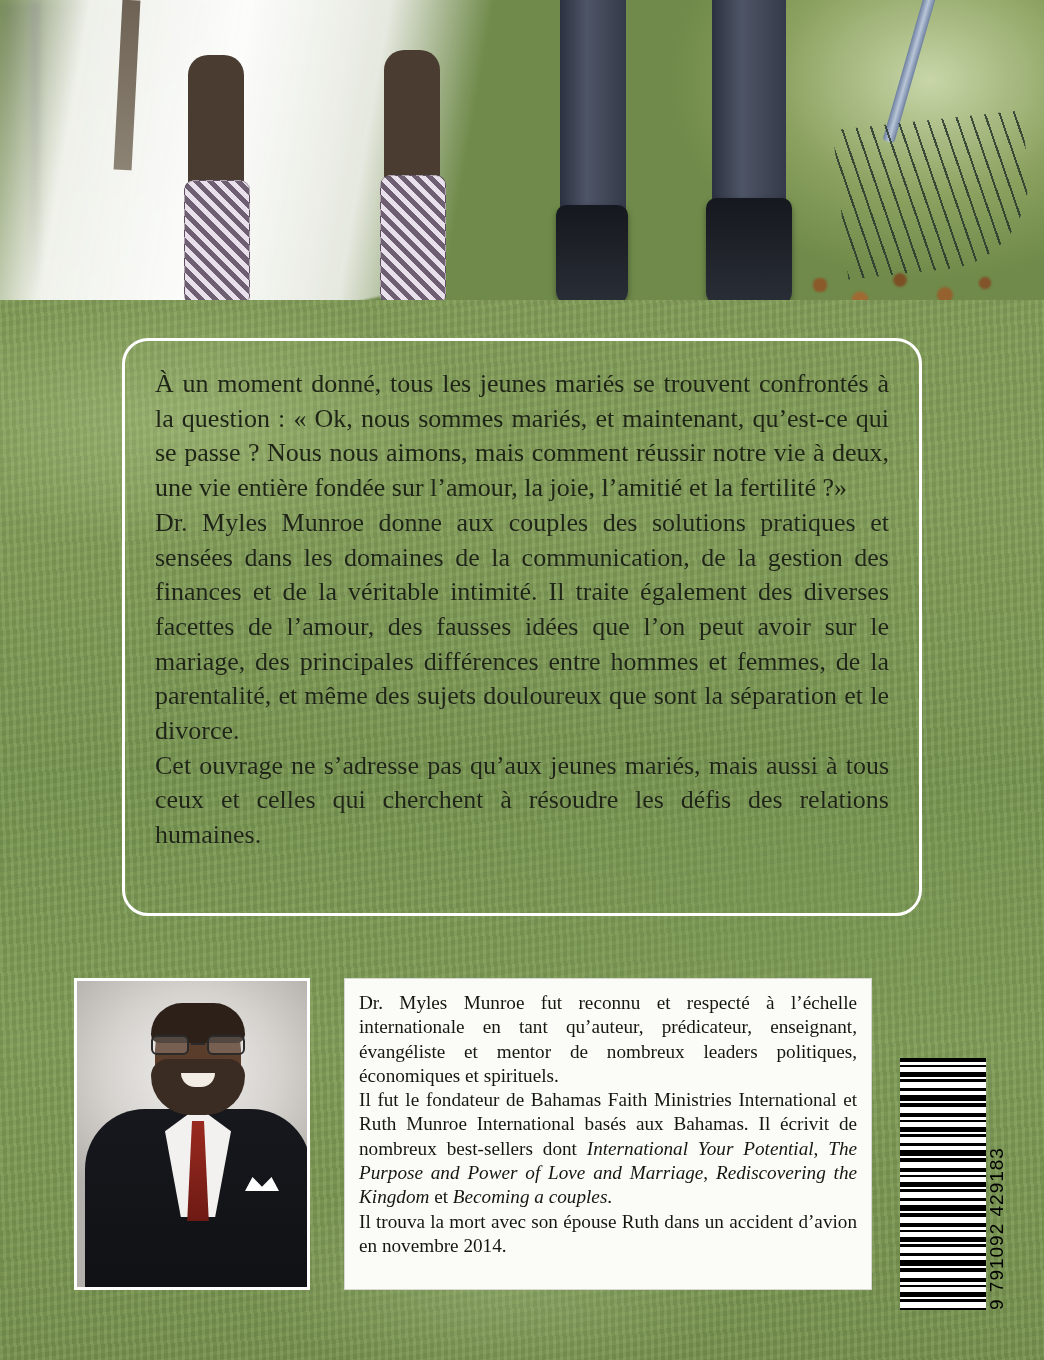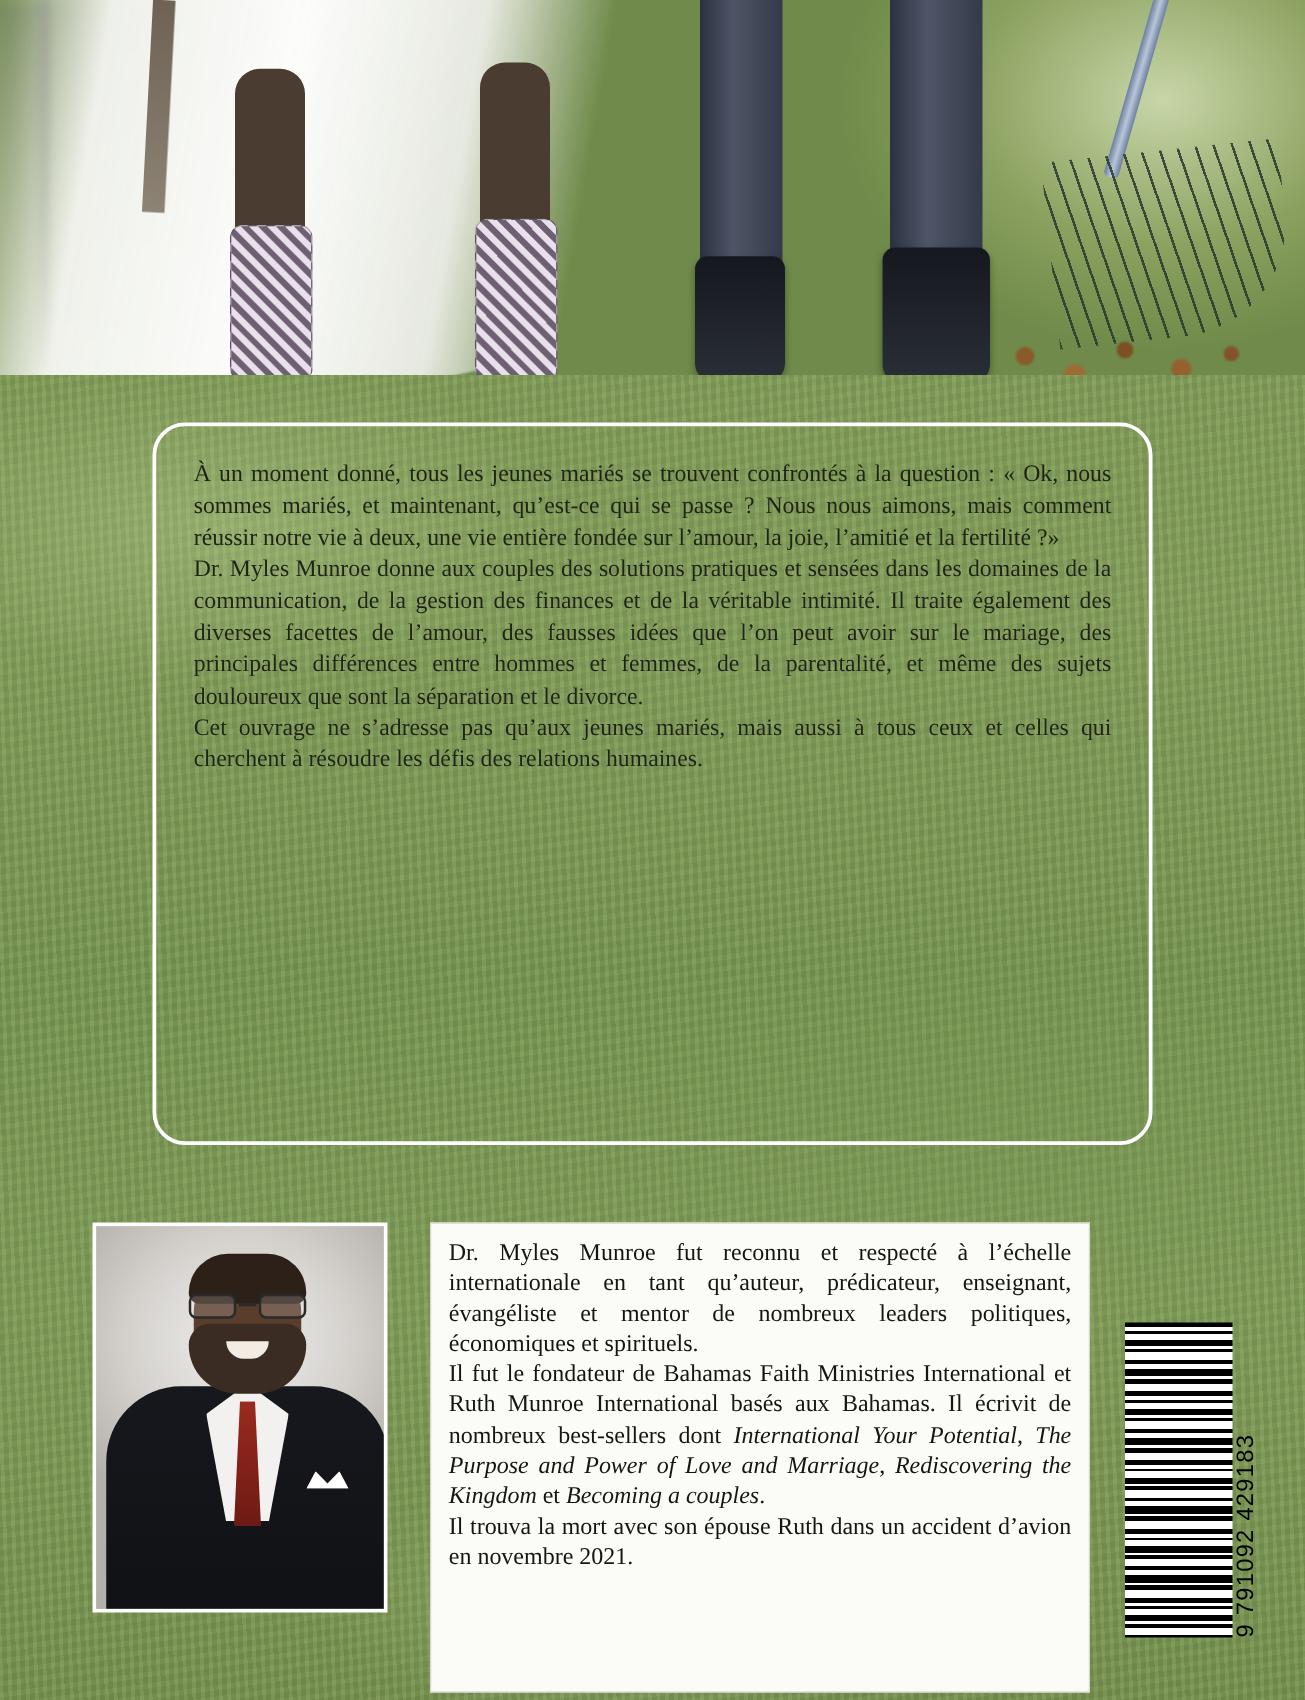--- a/index.html
+++ b/index.html
@@ -146,21 +146,21 @@
     position: absolute;
     left: 122px; top: 338px;
     width: 800px;
     height: 578px;
     border: 3px solid #ffffff;
     border-radius: 26px;
     box-sizing: border-box;
     padding: 26px 30px 14px 30px;
   }
   .quote-text {
-    font-size: 19px;
+    font-size: 26px;
     line-height: 1.335;
     color: #1e2416;
     text-align: justify;
     text-justify: inter-word;
     margin: 0;
   }
   .quote-text p { margin: 0; }
   .quote-p2, .quote-p3 { text-shadow: 0 0 1px rgba(255,255,255,0.15); }
   .translator {
     margin-top: 26px;
@@ -256,21 +256,21 @@
     width: 34px; height: 14px;
     background: #ffffff;
     clip-path: polygon(0 100%, 22% 0, 50% 70%, 78% 0, 100% 100%);
   }
 
   
   .bio-box {
     position: absolute;
     left: 344px; top: 978px;
     width: 528px;
-    height: 376px;
+    height: 312px;
     background: #fbfbf7;
     border: 1px solid #d8d8d0;
     box-sizing: border-box;
     padding: 12px 14px 10px 14px;
   }
   .bio-text {
     font-size: 19.2px;
     line-height: 1.265;
     color: #15170f;
     text-align: justify;
@@ -364,21 +364,21 @@
       <div class="lens l"></div>
       <div class="bridge"></div>
       <div class="lens r"></div>
     </div>
   </div>
 
   <div class="bio-box">
     <div class="bio-text">
       <p>Dr. Myles Munroe fut reconnu et respecté à l’échelle internationale en tant qu’auteur, prédicateur, enseignant, évangéliste et mentor de nombreux leaders politiques, économiques et spirituels.</p>
       <p><span>Il fut le fondateur de Bahamas Faith Ministries International et Ruth Munroe International basés aux Bahamas. Il écrivit de nombreux best-sellers dont </span><em>International Your Potential</em><span>, </span><em>The Purpose and Power of Love and Marriage</em><span>, </span><em>Rediscovering the Kingdom</em><span> et </span><em>Becoming a couples</em><span>.</span></p>
-      <p>Il trouva la mort avec son épouse Ruth dans un accident d’avion en novembre 2021.</p>
+      <p>Il trouva la mort avec son épouse Ruth dans un accident d’avion en novembre 2014.</p>
     </div>
   </div>
 
   <div class="barcode-wrap">
     <div class="barcode"></div>
     <div class="barcode-number">9 791092 429183</div>
   </div>
 
 </div>
 

